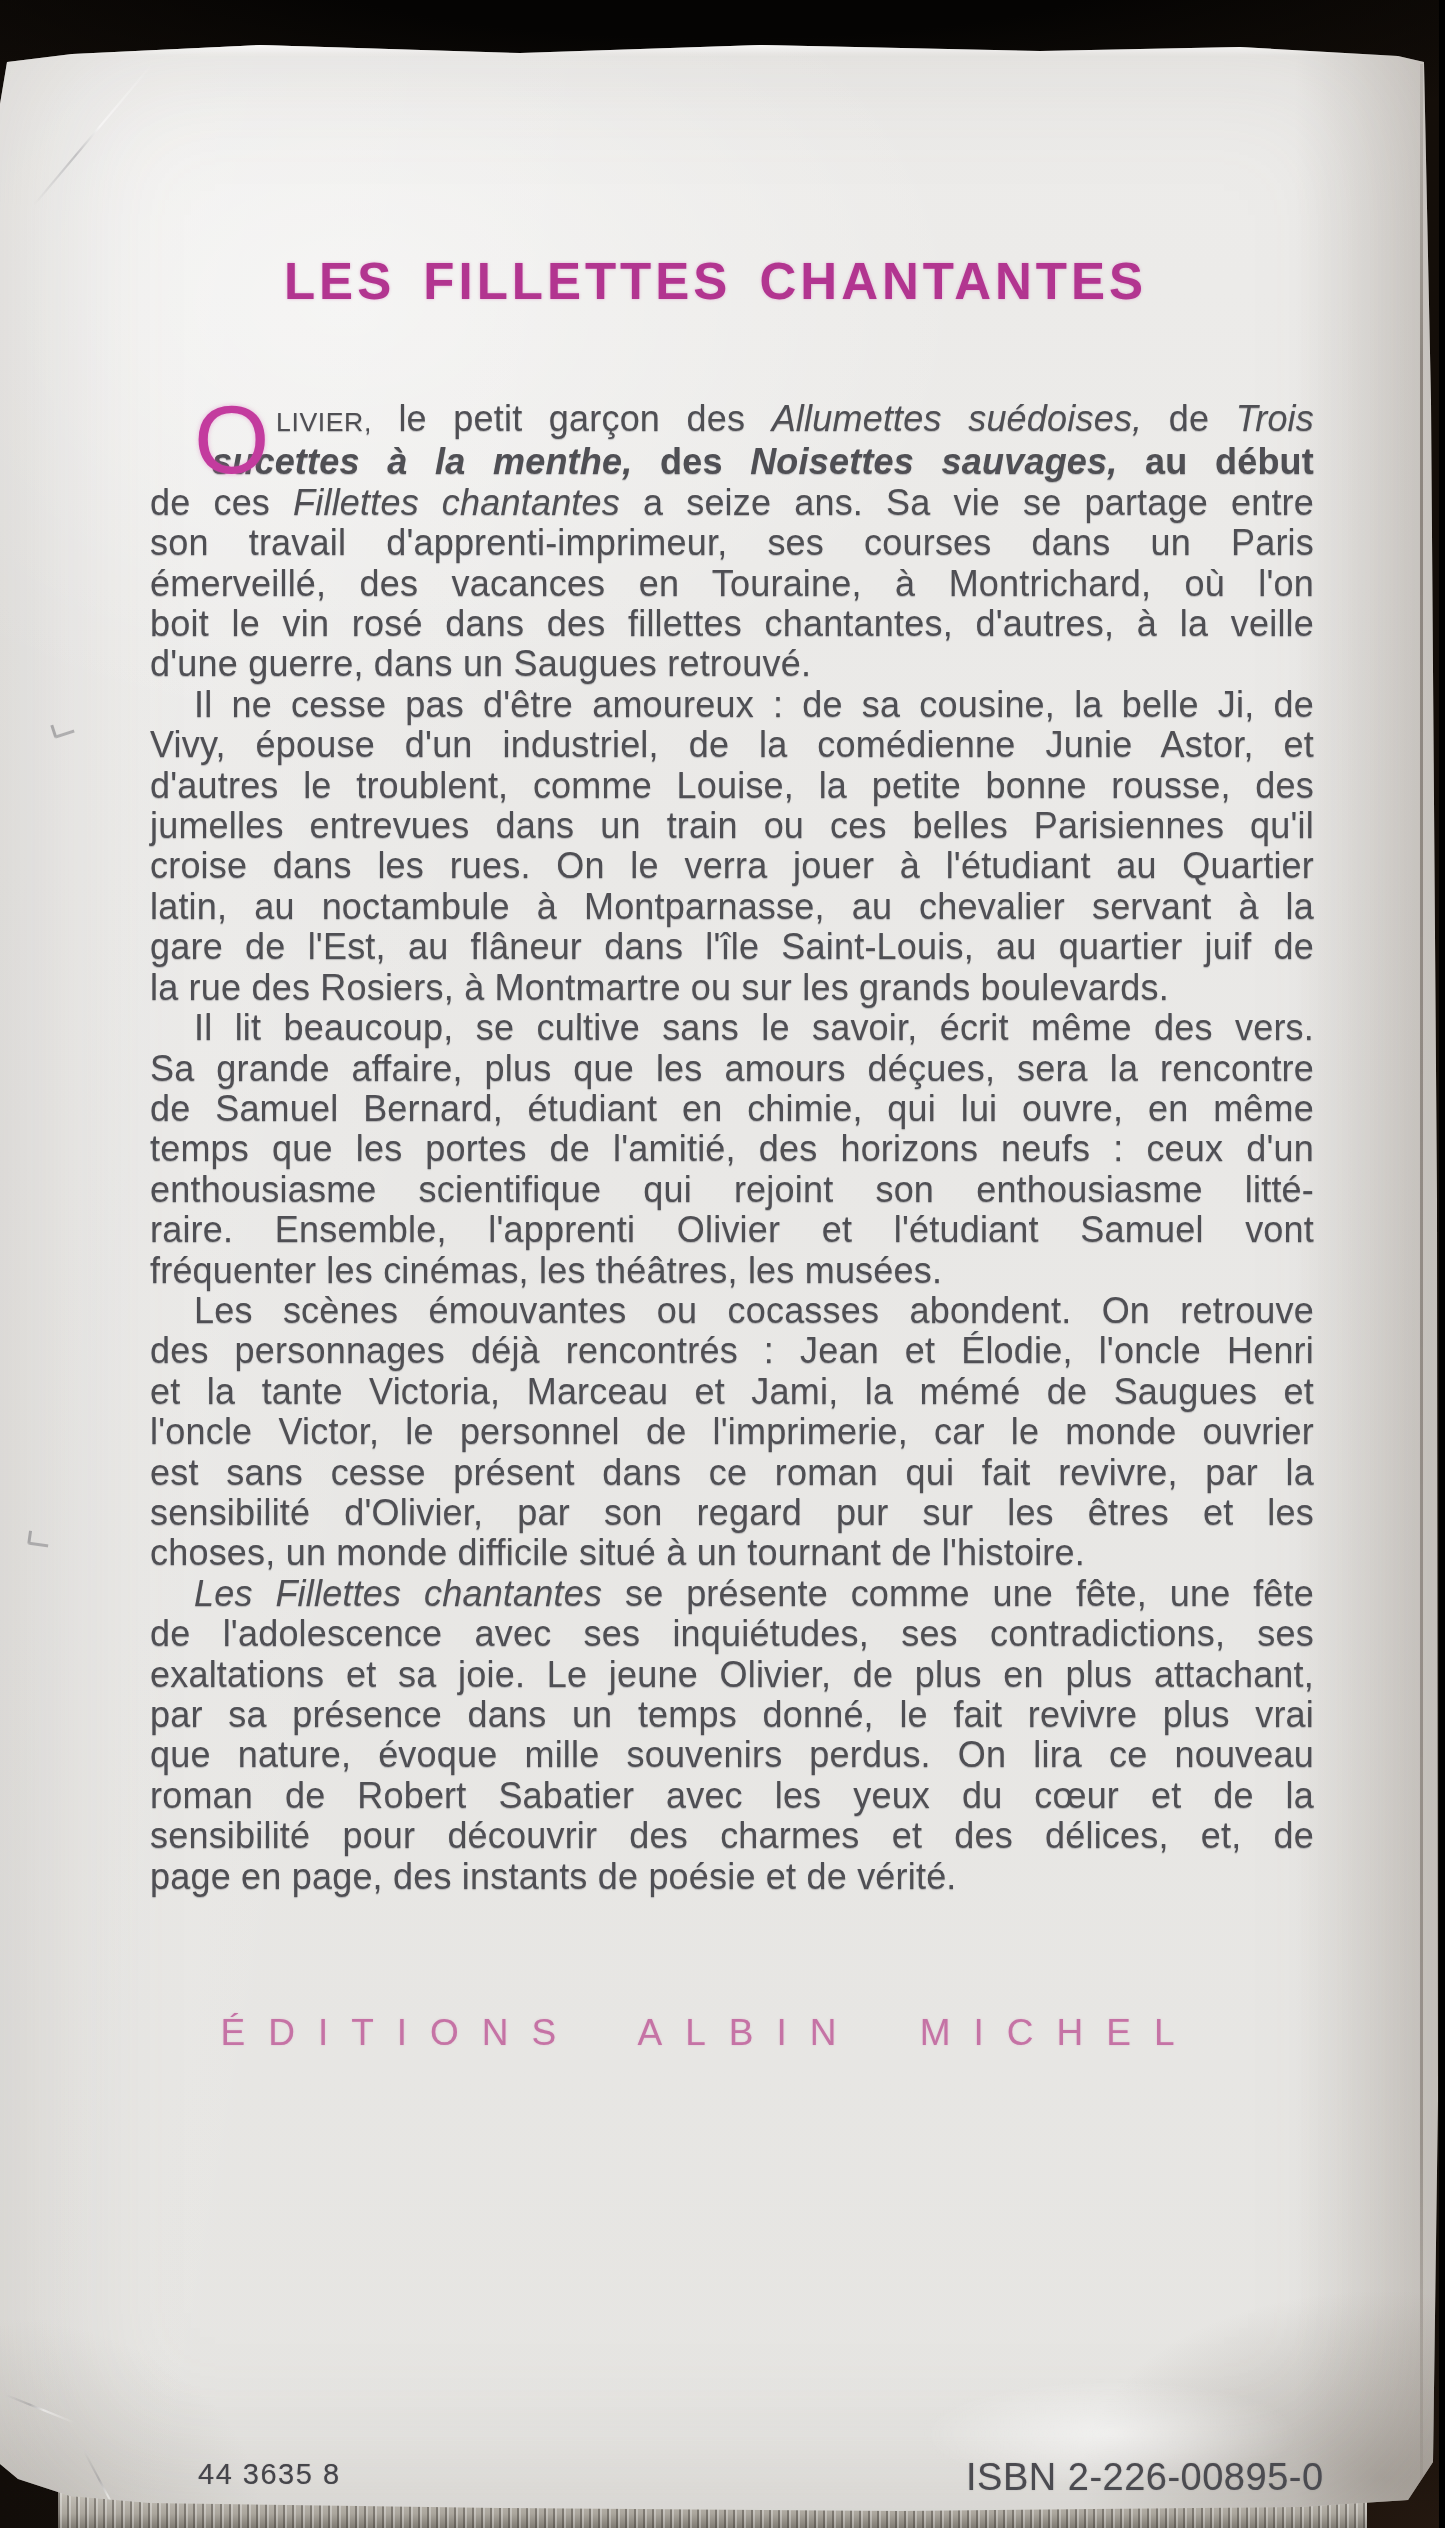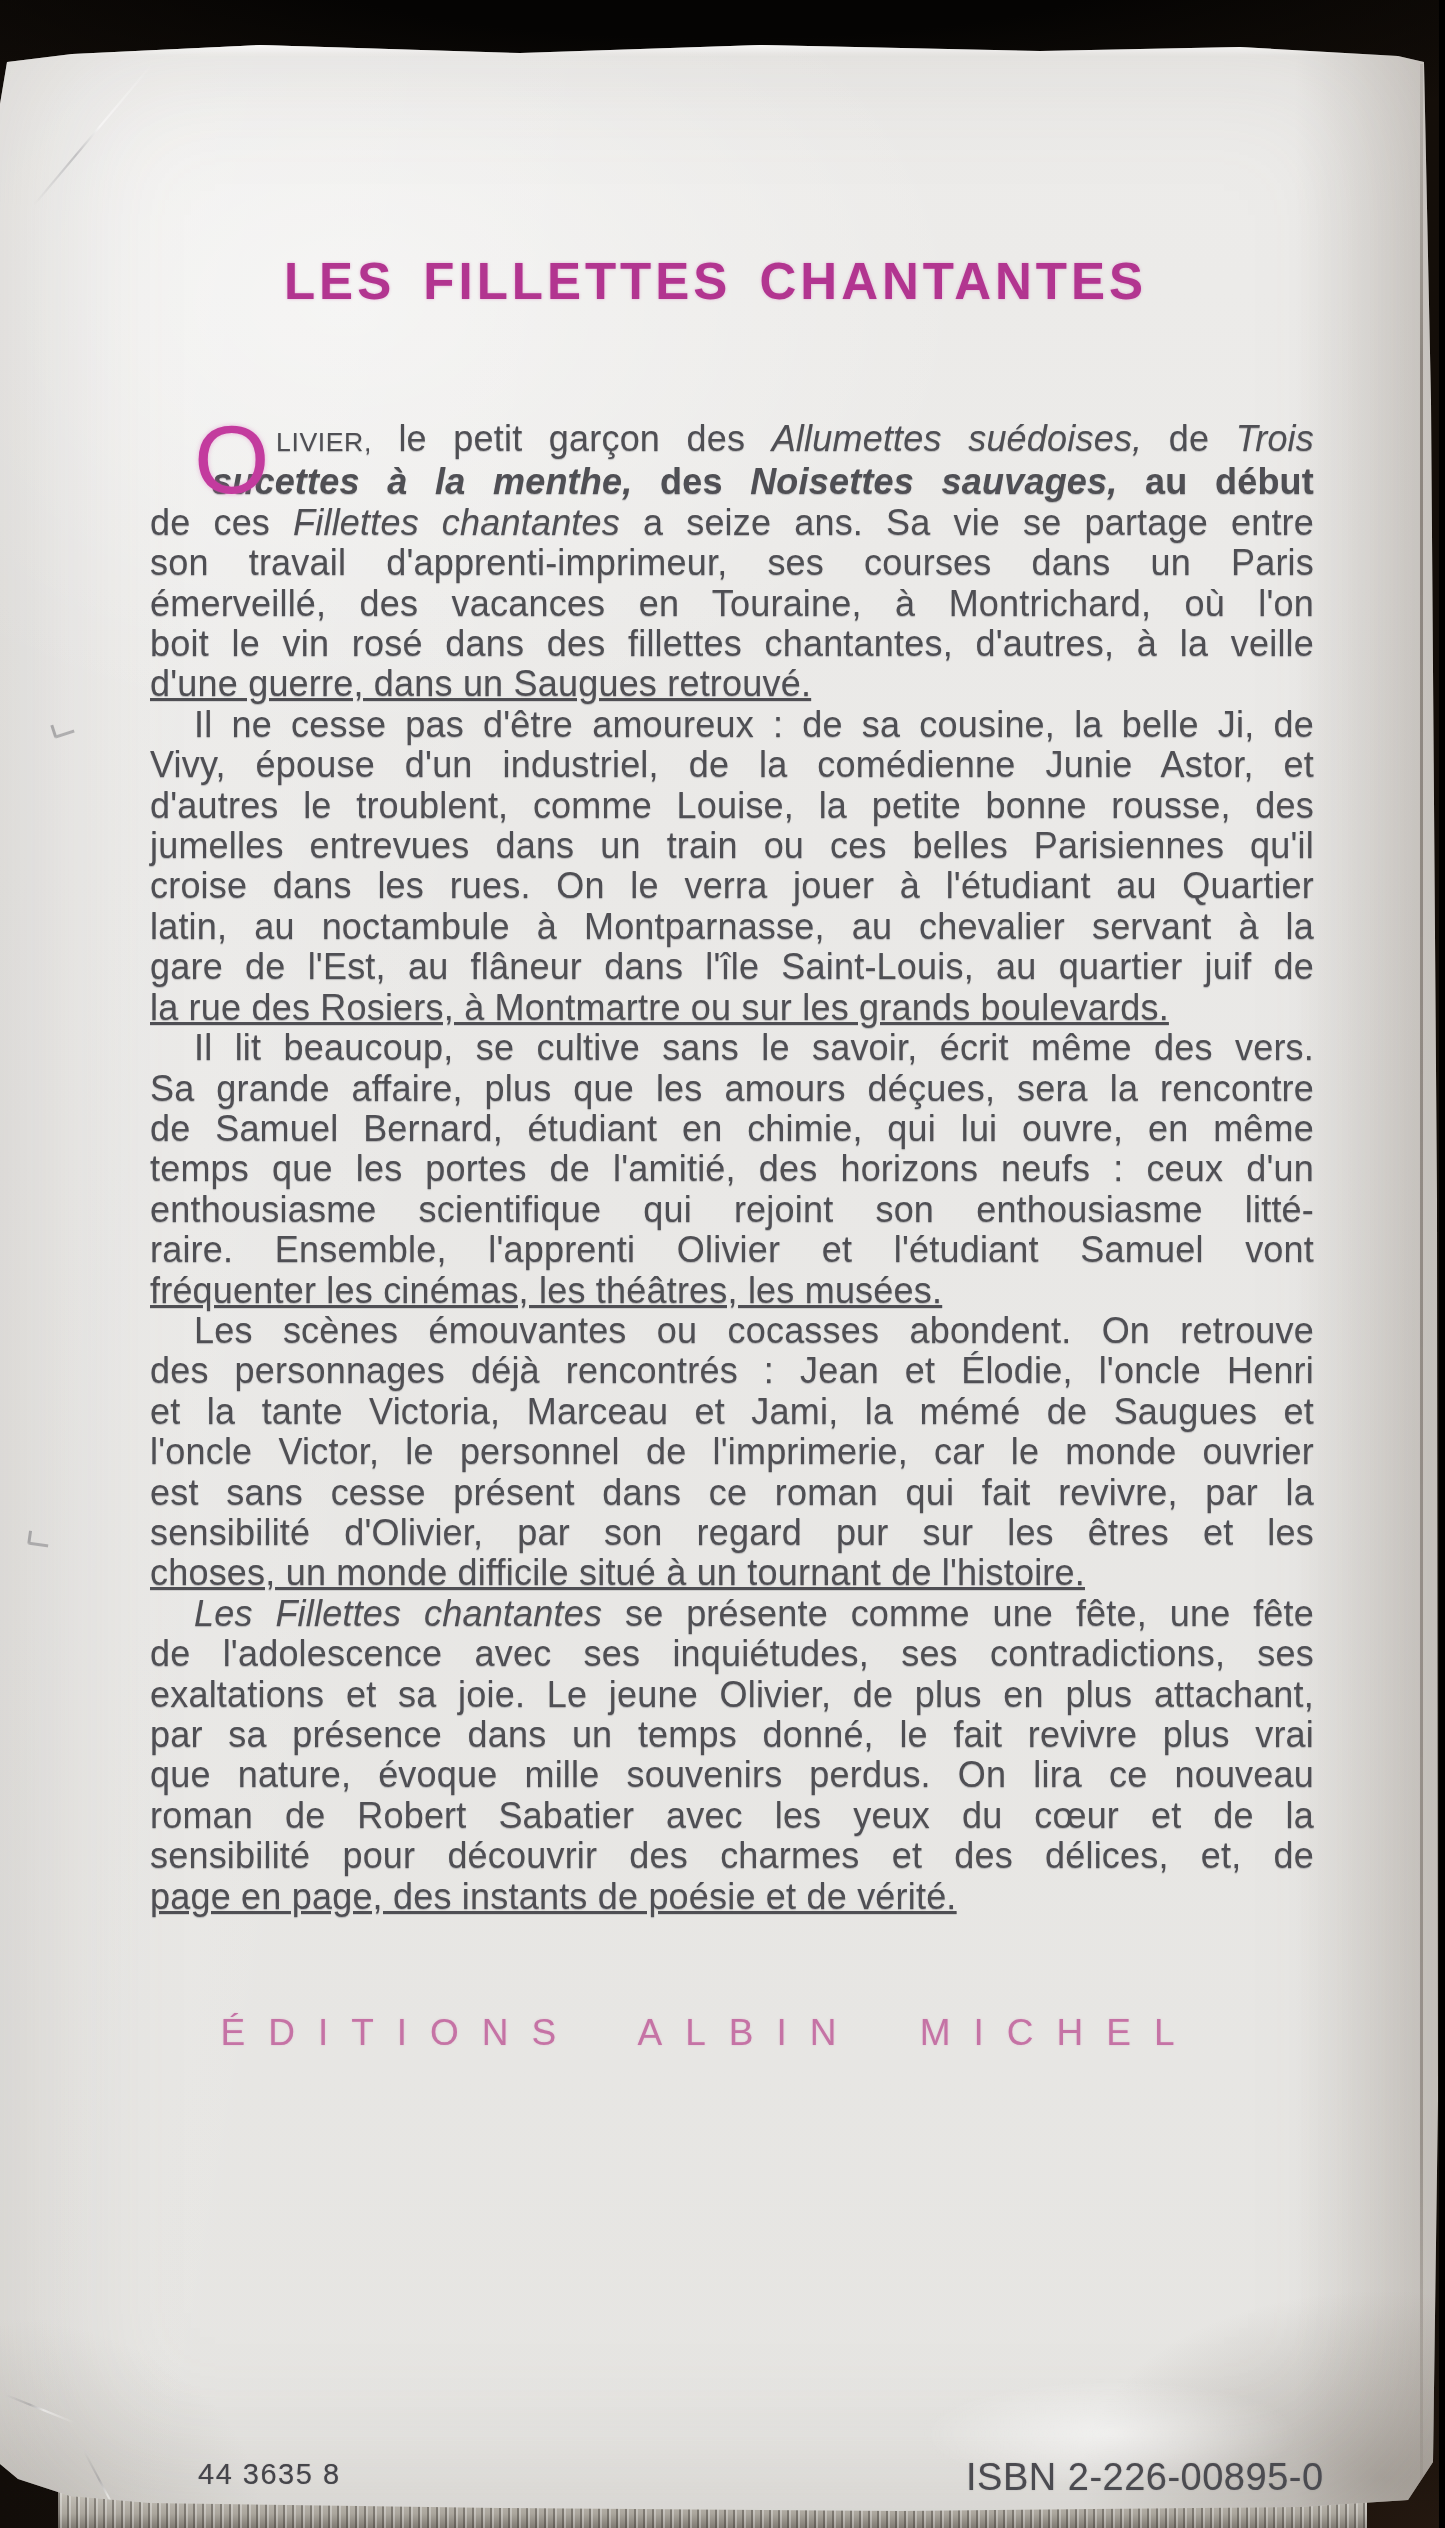--- a/index.html
+++ b/index.html
@@ -63,22 +63,22 @@
   #blurb{
     position:absolute;left:150px;top:399px;width:1164px;
     font-size:36px;line-height:40.4px;color:#4f4f54;
     letter-spacing:.2px;
     text-shadow:0 .5px 1px rgba(95,95,100,.38);
   }
   .para{margin:0;}
   .p-first{position:relative;}
   .p-indent .line:first-child{text-indent:44px;}
   .line{text-align:justify;text-align-last:justify;white-space:normal;}
-  .line.last{text-align-last:left;text-decoration:underline;}
-  .line.dc1{padding-left:126px;margin-top:20px;}
+  .line.last{text-align-last:left;}
+  .line.dc1{padding-left:126px;}
   .line.dc2{padding-left:62px;font-weight:bold;}
   .dropcap{
     position:absolute;left:44px;top:0;
     font-size:97px;line-height:82px;font-weight:400;
     color:#c33b9e;text-shadow:0 0 4px rgba(220,110,190,.5);
   }
   .sc{font-size:.74em;letter-spacing:.6px;}
   i{font-style:italic;}
   #publisher{
     position:absolute;top:2012px;left:64px;width:1290px;text-align:center;

